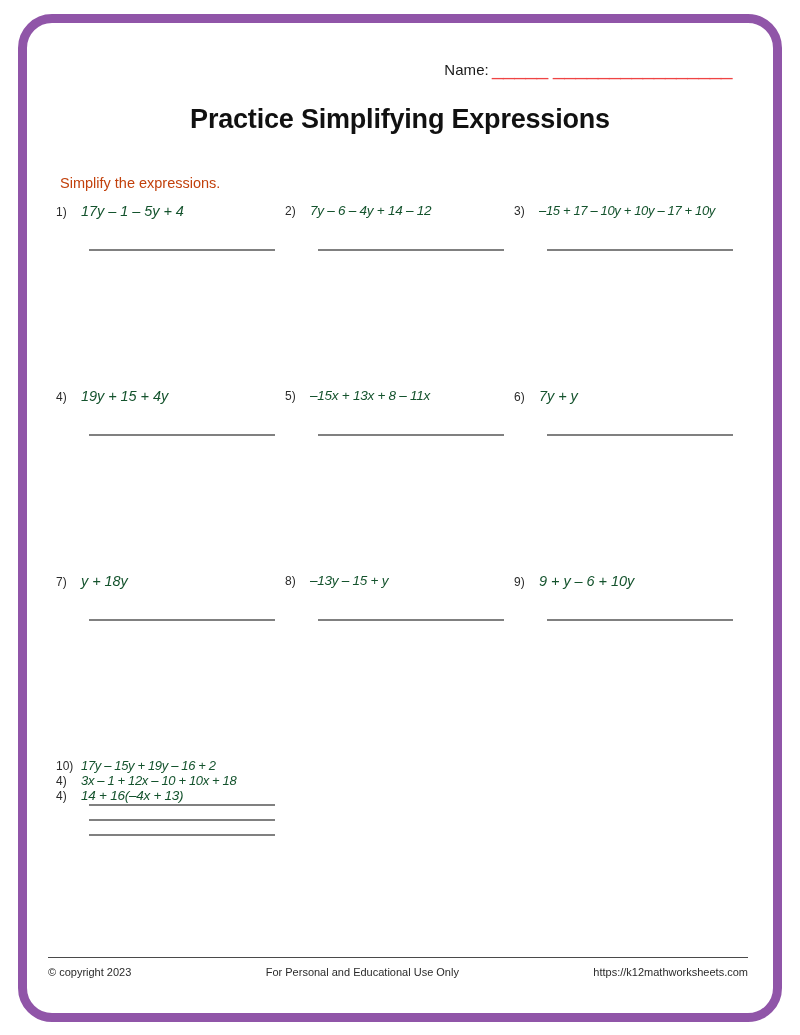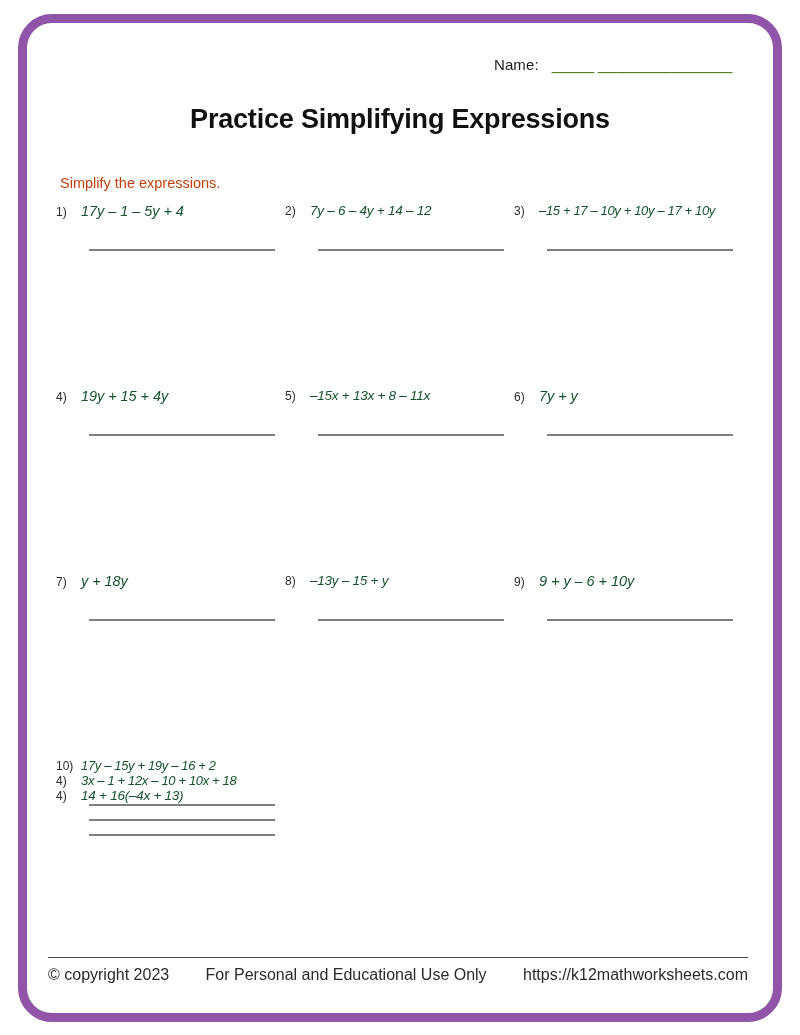--- a/index.html
+++ b/index.html
@@ -57,23 +57,23 @@
     font-size: 15px;
     letter-spacing: 0.1px;
     white-space: nowrap;
   }
   .name-label {
     font-size: 15px;
     color: #1a1a1a;
   }
   .name-blank {
     display: inline-block;
-    margin-left: 13px;
-    font-size: 16px;
-    color: #4d7c0f;
+    margin-left: 3px;
+    font-size: 21px;
+    color: #ef4444;
     letter-spacing: -0.5px;
   }
 
   
   .title {
     position: absolute;
     left: 0;
     right: 0;
     top: 104px;
     text-align: center;
@@ -151,21 +151,21 @@
     border-top: 1.5px solid #4a4a4a;
   }
   .footer {
     position: absolute;
     left: 48px;
     top: 966px;
     width: 700px;
     display: flex;
     justify-content: space-between;
     align-items: center;
-    font-size: 16px;
+    font-size: 11px;
     color: #2b2b2b;
   }
   .footer-center { text-align: center; }
   .footer-right { text-align: right; }
 </style>
 </head>
 <body>
 
 <div class="page">
 

